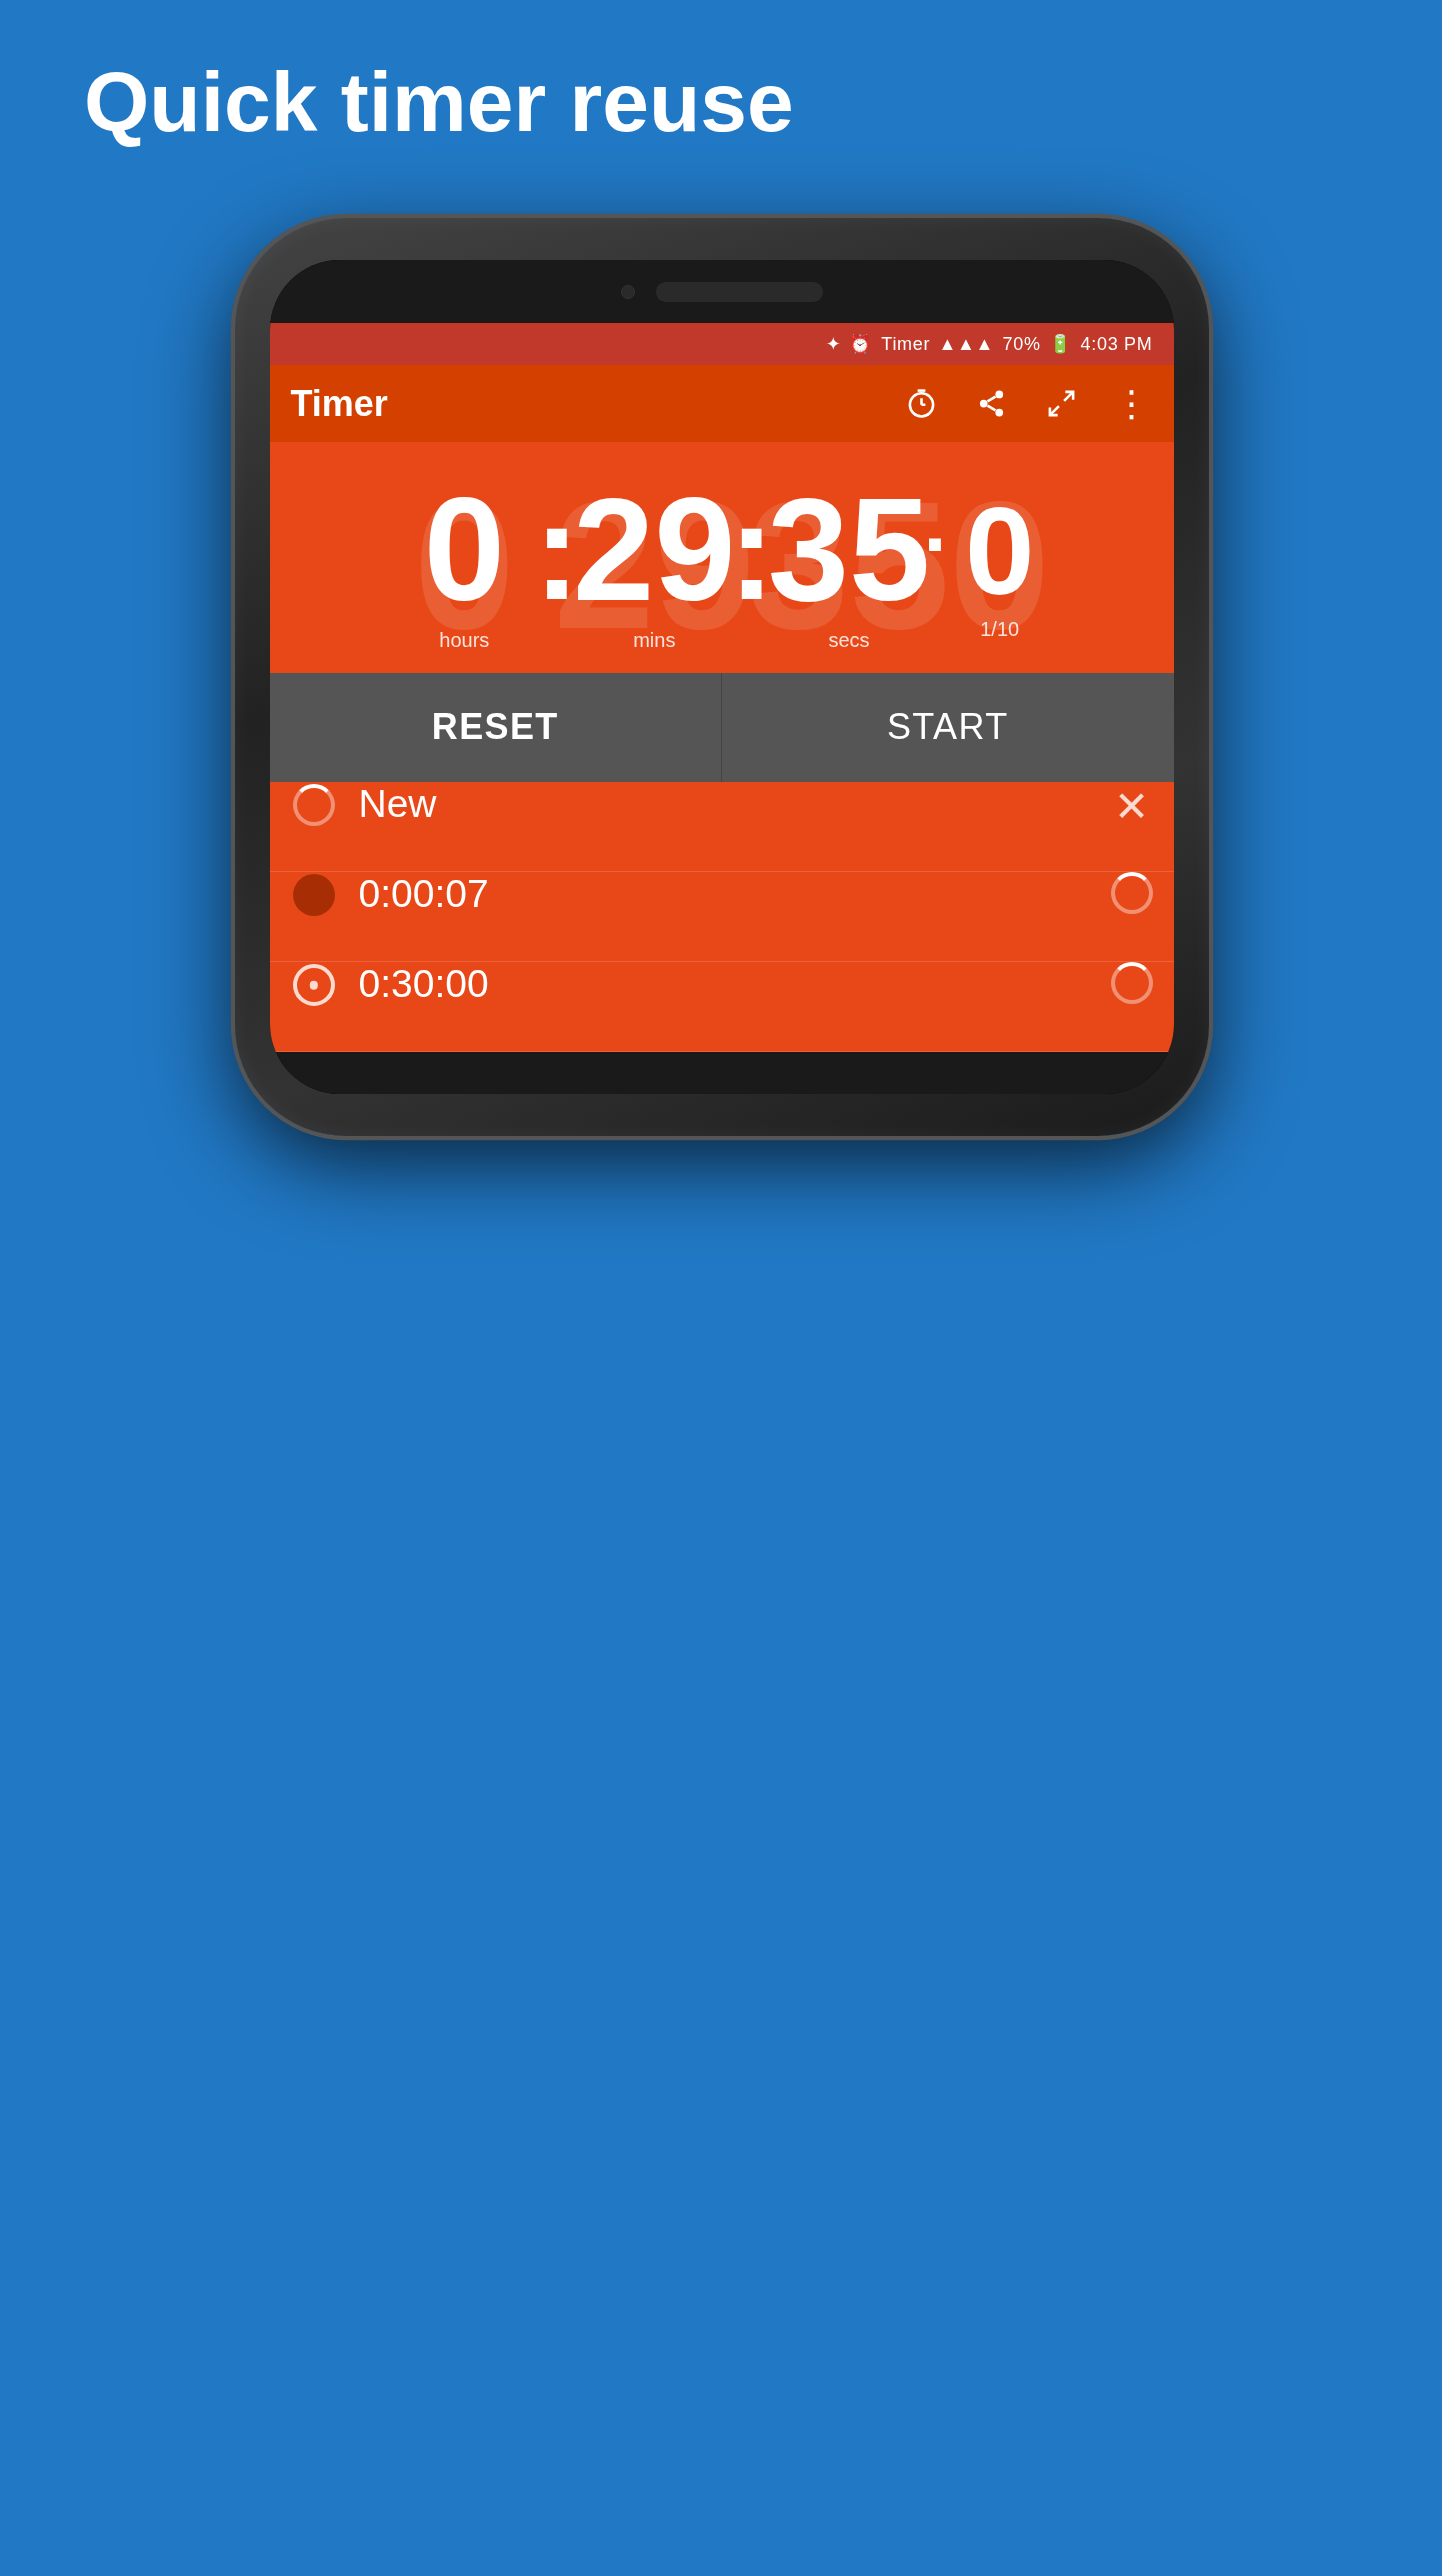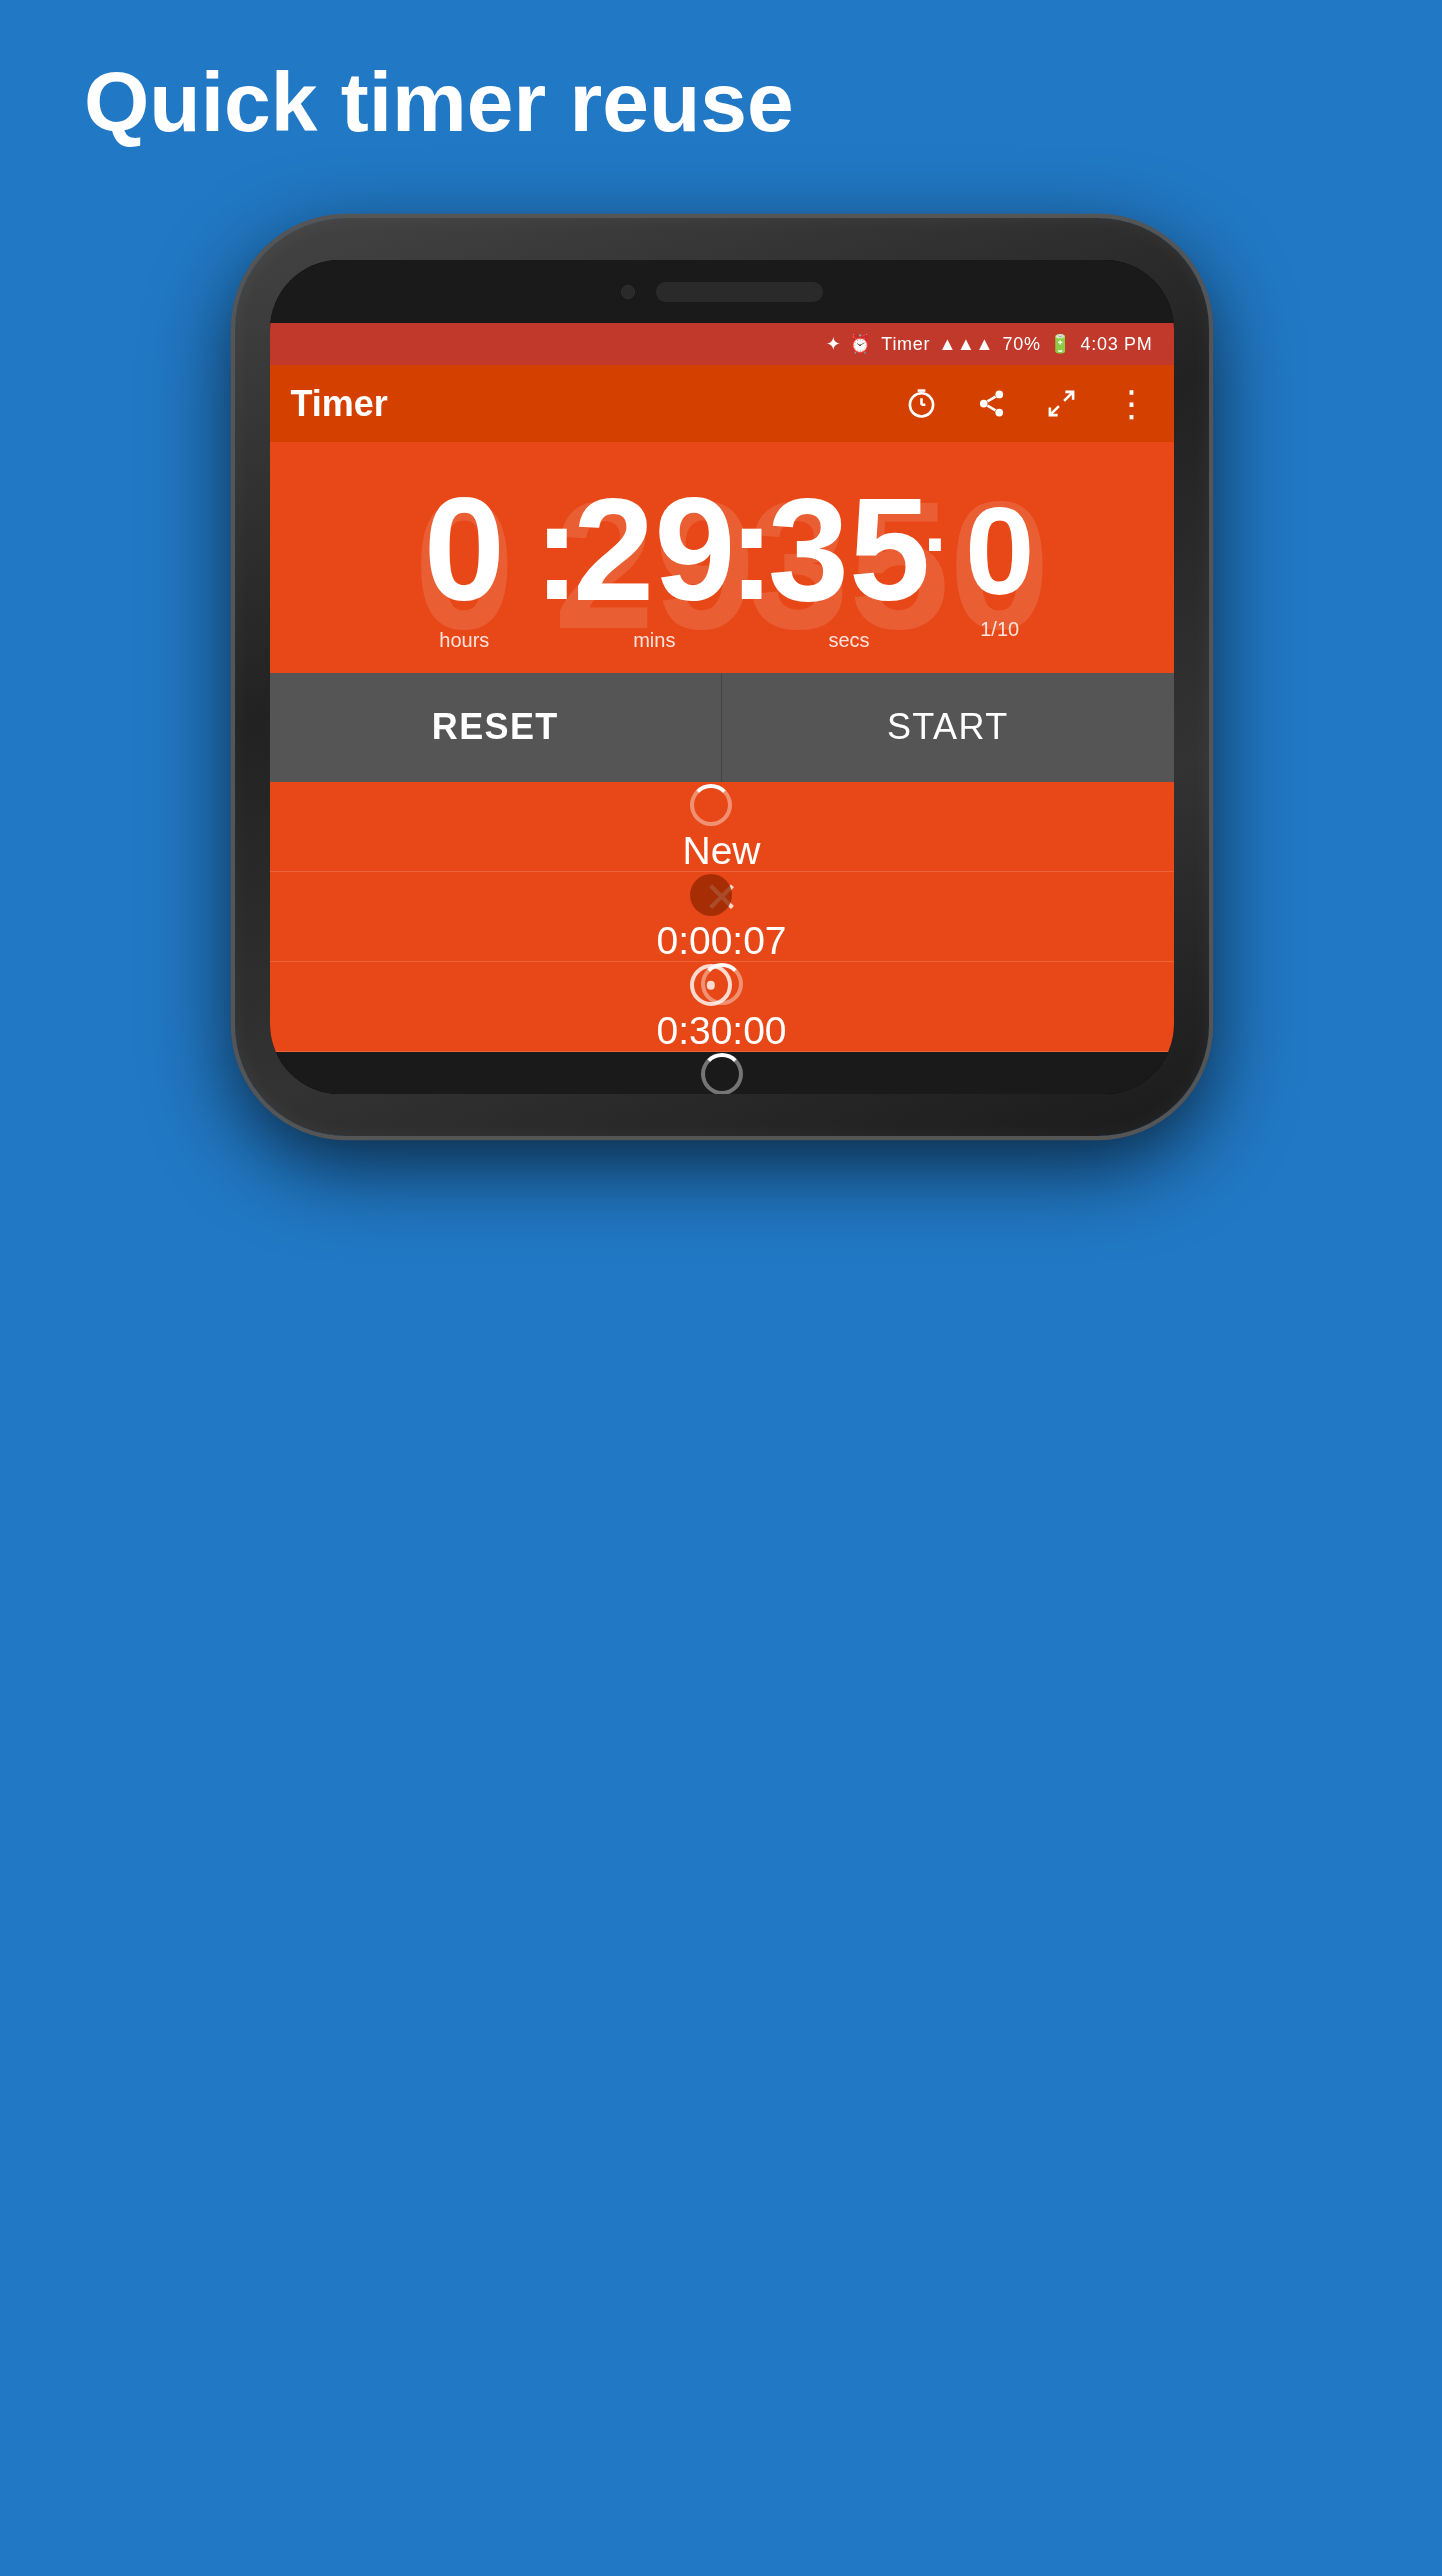--- a/index.html
+++ b/index.html
@@ -239,26 +239,24 @@
     }
 
     
     .timer-list {
       background: #e84818;
       flex: 1;
     }
 
     .timer-list-item {
       display: flex;
-      align-items: center;
       padding: 0 21px;
       height: 90px;
       border-bottom: 0.7px solid rgba(255,255,255,0.15);
       cursor: pointer;
-      flex-direction: column;
     }
 
     .timer-list-icon {
       width: 47px;
       height: 47px;
       margin-right: 21px;
       display: flex;
       align-items: center;
       justify-content: center;
       flex-shrink: 0;

